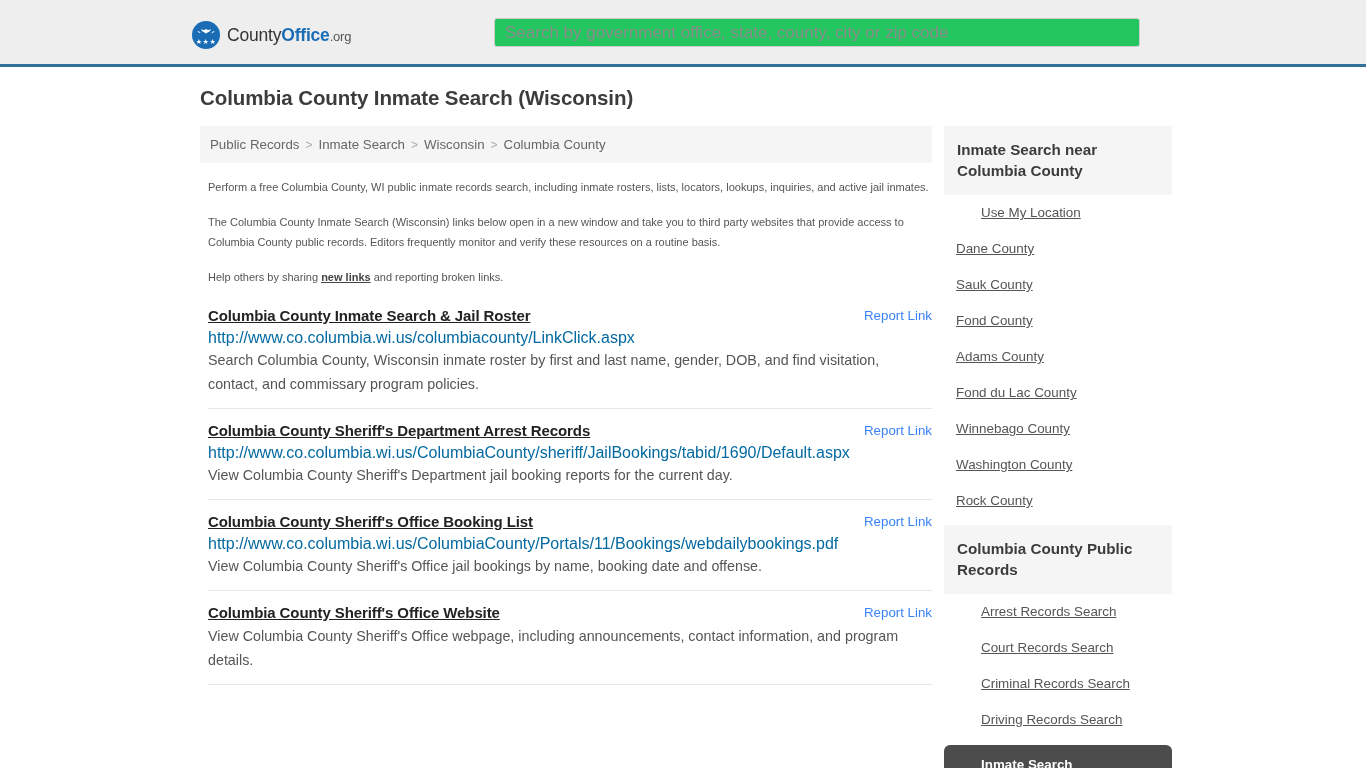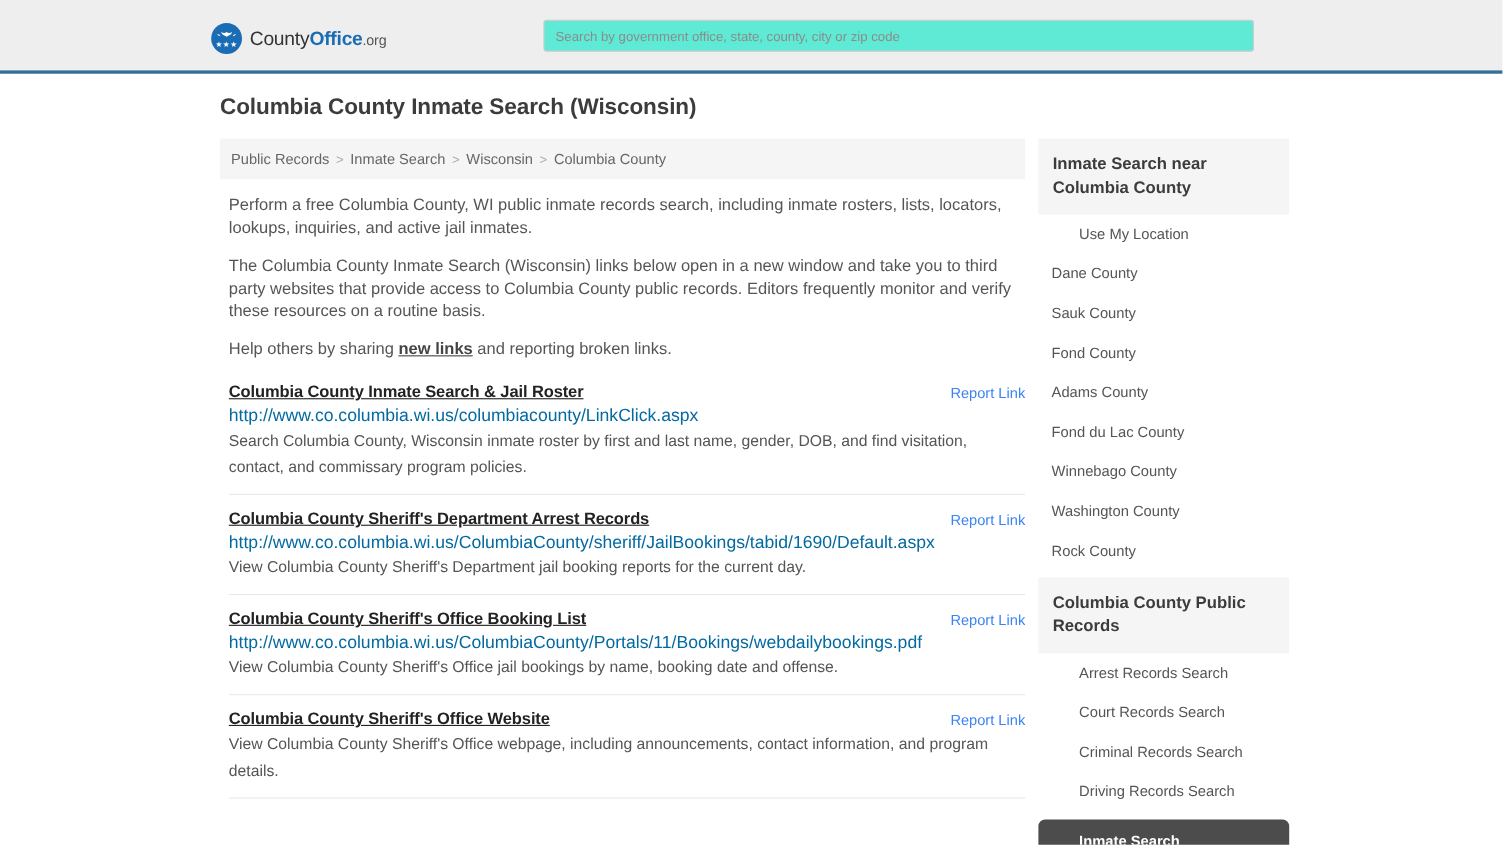--- a/index.html
+++ b/index.html
@@ -65,23 +65,23 @@
   #logo-text .tld { font-size: 13px; color: #555555; }
 
   #header-search {
     position: absolute;
     left: 494px;
     top: 18px;
     width: 646px;
     height: 29px;
     border: 1px solid #cccccc;
     border-radius: 3px;
-    background: #5eead4;
+    background: #22c55e;
     padding: 0 10px;
-    font-size: 12px;
+    font-size: 17px;
     color: #333333;
     font-family: "Liberation Sans", sans-serif;
     outline: none;
   }
   #header-search::placeholder { color: #8c8c8c; }
 
   
   #page {
     position: relative;
     width: 1366px;
@@ -122,21 +122,21 @@
     gap: 6px;
   }
   #breadcrumb a {
     color: #666666;
     text-decoration: none;
     cursor: pointer;
   }
   #breadcrumb .sep { color: #aaaaaa; font-size: 12px; }
 
   .intro-p {
-    font-size: 15px;
+    font-size: 11px;
     line-height: 20.5px;
     color: #555555;
     margin: 14px 0 0 8px;
     max-width: 722px;
   }
   .intro-p a {
     color: #444444;
     text-decoration: underline;
     font-weight: 600;
     cursor: pointer;
@@ -147,21 +147,21 @@
   .link-item {
     border-bottom: 1px solid #e8e8e8;
     padding: 0 0 12px 0;
     margin: 0 0 0 8px;
     position: relative;
   }
   .link-item + .link-item { padding-top: 13px; }
   .link-head {
     display: flex;
     justify-content: space-between;
-    align-items: flex-end;
+    align-items: center;
   }
   .link-title {
     font-size: 15px;
     font-weight: bold;
     color: #222222;
     text-decoration: underline;
     cursor: pointer;
     letter-spacing: -0.1px;
   }
   .report-link {
@@ -200,20 +200,21 @@
     font-weight: bold;
     color: #3c3c3c;
     line-height: 21px;
   }
   .side-list { padding: 0; margin: 0; list-style: none; }
   .side-list li { padding: 0; margin: 0; }
   .side-list a {
     display: block;
     font-size: 13.4px;
     color: #555555;
+    text-decoration: underline;
     padding: 9px 0 9px 12px;
     cursor: pointer;
     line-height: 18px;
   }
   .side-list a.indent { padding-left: 37px; }
   .side-list li.active {
     background: #4c4c4c;
     border-radius: 6px 6px 0 0;
     margin-top: 7px;
   }

